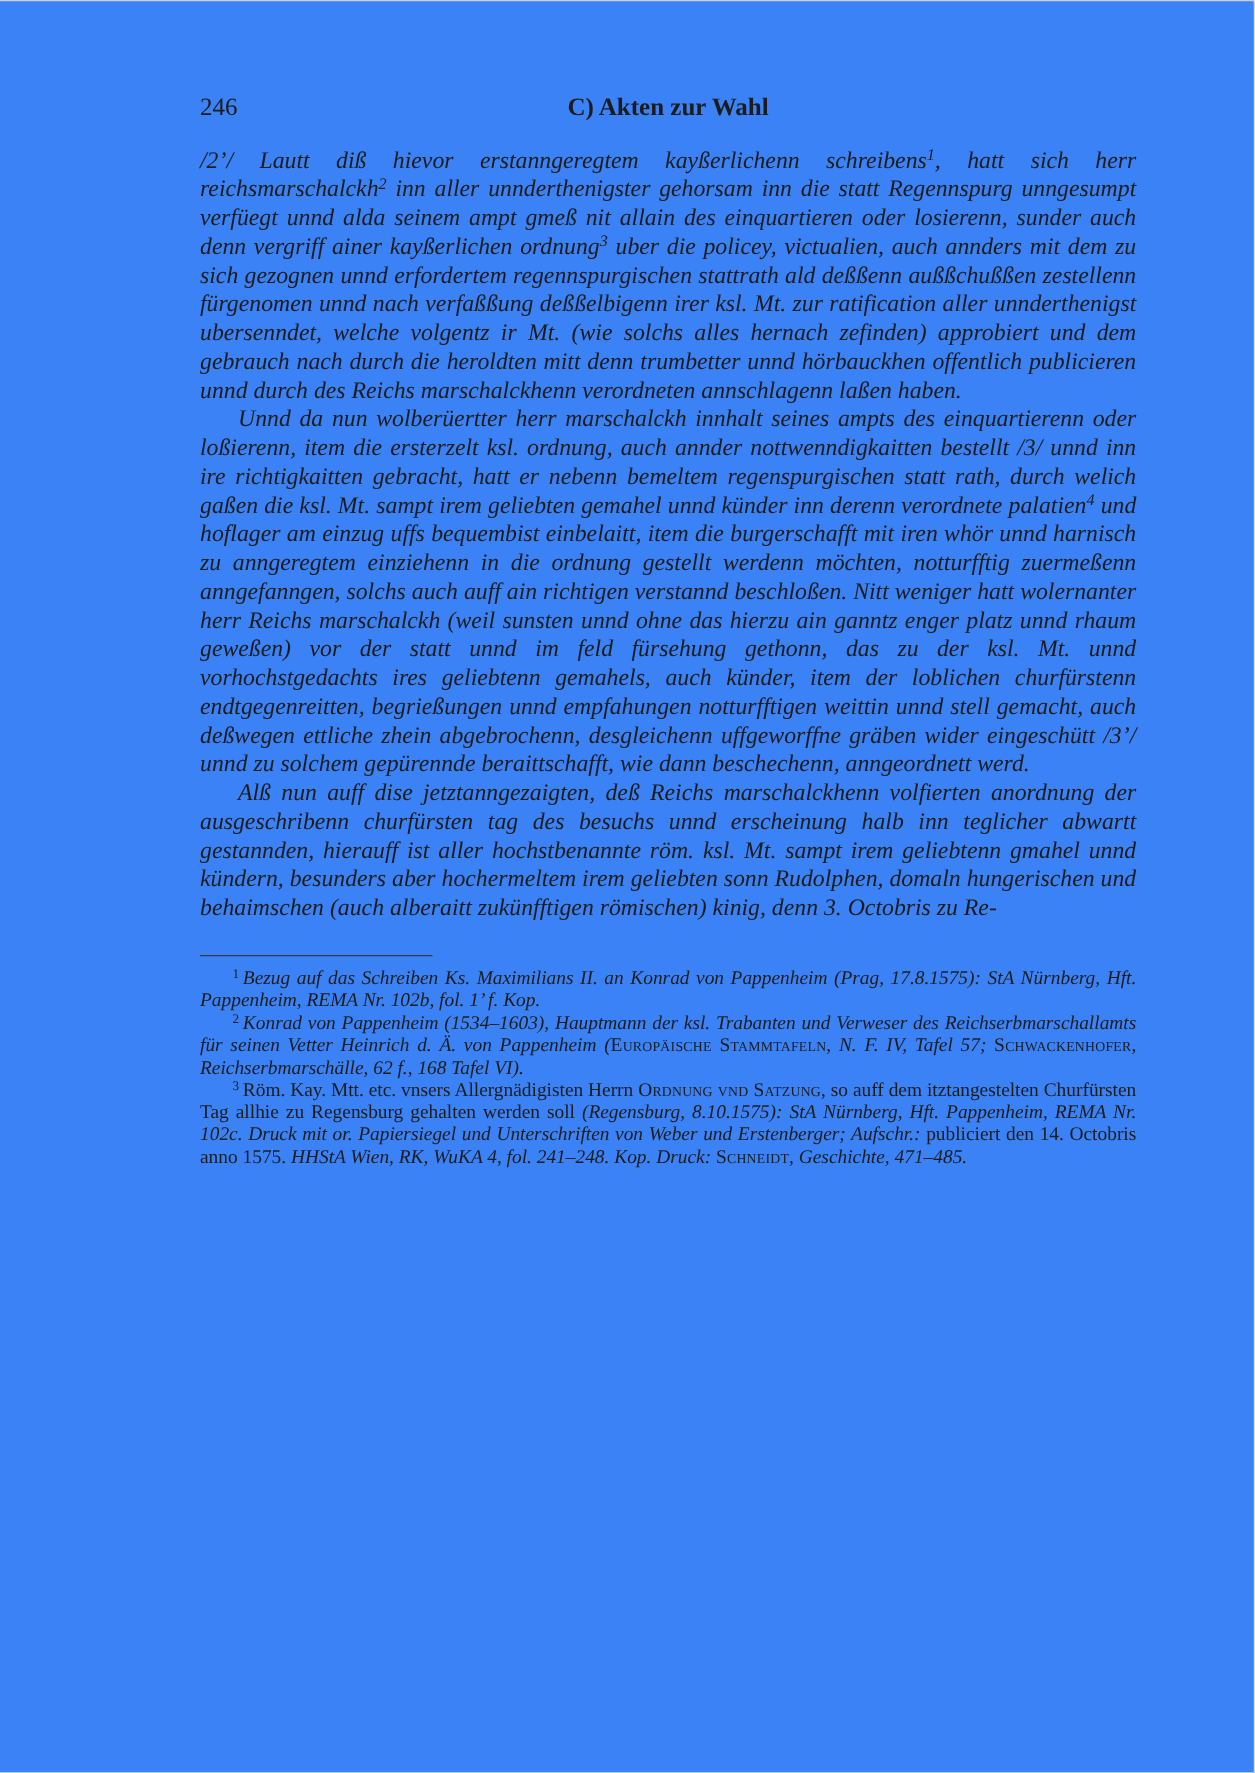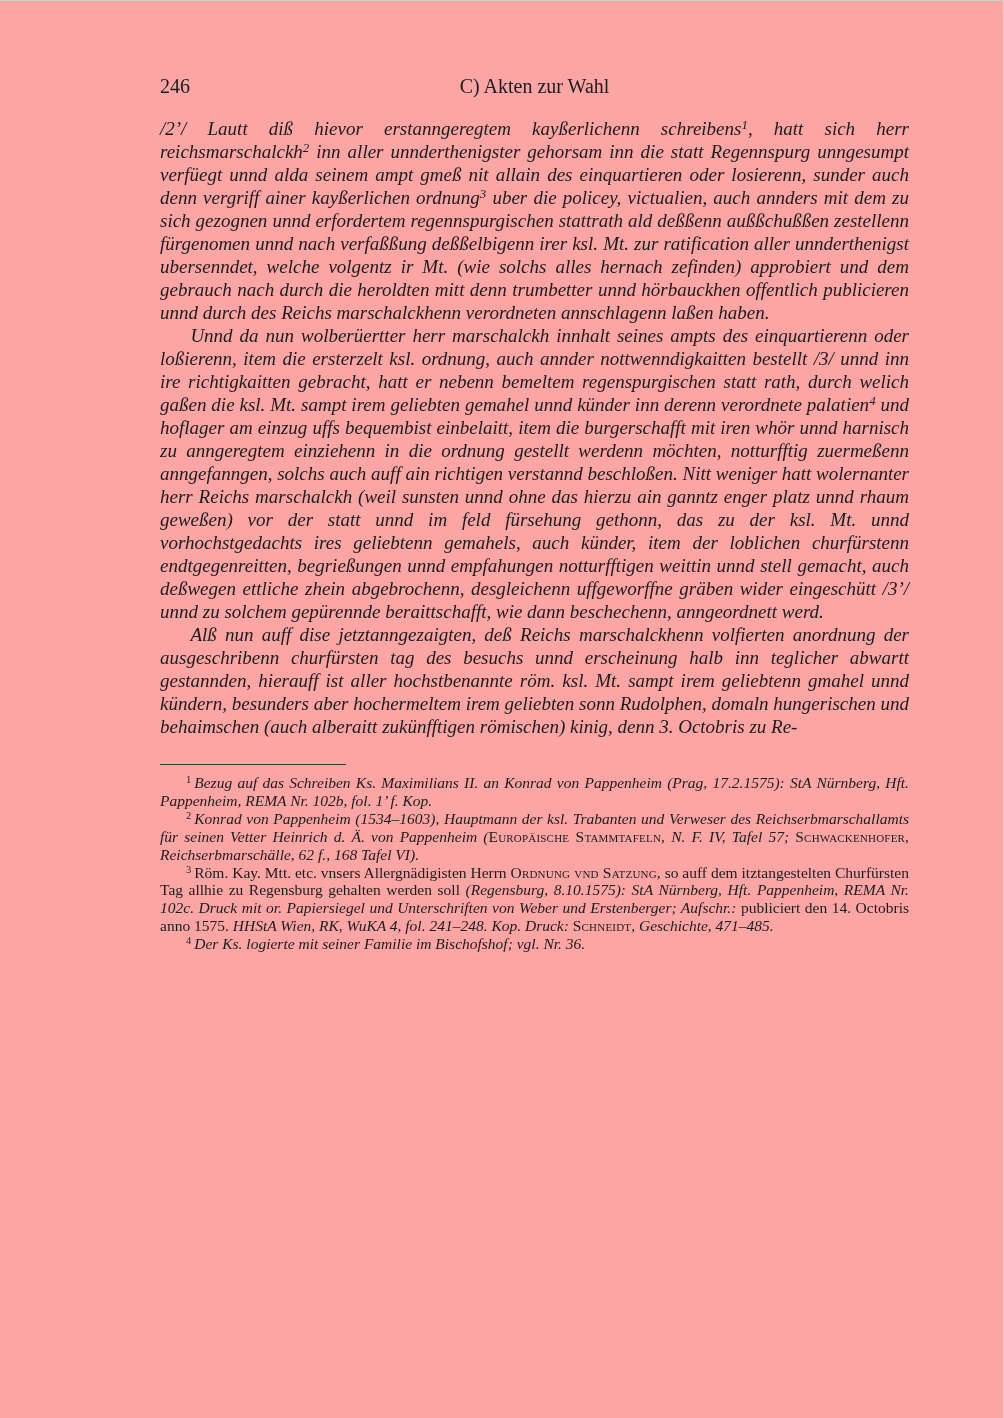--- a/index.html
+++ b/index.html
@@ -5,21 +5,21 @@
   html, body {
     margin: 0;
     padding: 0;
     background: #ffffff;
   }
   .page {
     position: relative;
     width: 1004px;
     height: 1418px;
     box-sizing: border-box;
-    background: #fca5a5;
+    background: #3b82f6;
     border-top: 1px solid #cfcfcf;
     border-right: 1px solid #d6d6d6;
     padding: 74px 94px 0 160px;
     font-family: "Liberation Serif", "DejaVu Serif", serif;
     color: #1c1c1c;
     overflow: hidden;
   }
   .page-header {
     position: relative;
     height: 26px;
@@ -30,20 +30,21 @@
     position: absolute;
     left: 0;
     top: 0;
   }
   .running-title {
     position: absolute;
     left: 0;
     right: 0;
     top: 0;
     text-align: center;
+    font-weight: bold;
   }
   .body-block {
     width: 100%;
     font-style: italic;
   }
   p.body-par {
     margin: 0;
     font-size: 19px;
     line-height: 23px;
     text-align: justify;
@@ -92,20 +93,19 @@
 
   <div class="body-block" id="paragraphs">
       <p class="body-par"><span>/2’/ Lautt diß hievor erstanngeregtem kayßerlichenn schreibens</span><sup>1</sup><span>, hatt sich herr reichsmarschalckh</span><sup>2</sup><span> inn aller unnderthenigster gehorsam inn die statt Regennspurg unngesumpt verfüegt unnd alda seinem ampt gmeß nit allain des einquartieren oder losierenn, sunder auch denn vergriff ainer kayßerlichen ordnung</span><sup>3</sup><span> uber die policey, victualien, auch annders mit dem zu sich gezognen unnd erfordertem regennspurgischen stattrath ald deßßenn außßchußßen zestellenn fürgenomen unnd nach verfaßßung deßßelbigenn irer ksl. Mt. zur ratification aller unnderthenigst ubersenndet, welche volgentz ir Mt. (wie solchs alles hernach zefinden) approbiert und dem gebrauch nach durch die heroldten mitt denn trumbetter unnd hörbauckhen offentlich publicieren unnd durch des Reichs marschalckhenn verordneten annschlagenn laßen haben.</span></p>
       <p class="body-par indent"><span>Unnd da nun wolberüertter herr marschalckh innhalt seines ampts des einquartierenn oder loßierenn, item die ersterzelt ksl. ordnung, auch annder nottwenndigkaitten bestellt /3/ unnd inn ire richtigkaitten gebracht, hatt er nebenn bemeltem regenspurgischen statt rath, durch welich gaßen die ksl. Mt. sampt irem geliebten gemahel unnd künder inn derenn verordnete palatien</span><sup>4</sup><span> und hoflager am einzug uffs bequembist einbelaitt, item die burgerschafft mit iren whör unnd harnisch zu anngeregtem einziehenn in die ordnung gestellt werdenn möchten, notturfftig zuermeßenn anngefanngen, solchs auch auff ain richtigen verstannd beschloßen. Nitt weniger hatt wolernanter herr Reichs marschalckh (weil sunsten unnd ohne das hierzu ain ganntz enger platz unnd rhaum geweßen) vor der statt unnd im feld fürsehung gethonn, das zu der ksl. Mt. unnd vorhochstgedachts ires geliebtenn gemahels, auch künder, item der loblichen churfürstenn endtgegenreitten, begrießungen unnd empfahungen notturfftigen weittin unnd stell gemacht, auch deßwegen ettliche zhein abgebrochenn, desgleichenn uffgeworffne gräben wider eingeschütt /3’/ unnd zu solchem gepürennde beraittschafft, wie dann beschechenn, anngeordnett werd.</span></p>
       <p class="body-par indent"><span>Alß nun auff dise jetztanngezaigten, deß Reichs marschalckhenn volfierten anordnung der ausgeschribenn churfürsten tag des besuchs unnd erscheinung halb inn teglicher abwartt gestannden, hierauff ist aller hochstbenannte röm. ksl. Mt. sampt irem geliebtenn gmahel unnd kündern, besunders aber hochermeltem irem geliebten sonn Rudolphen, domaln hungerischen und behaimschen (auch alberaitt zukünfftigen römischen) kinig, denn 3. Octobris zu Re-</span></p>
     </div>
 
   <div class="footnotes-section">
     <div class="fn-rule"></div>
     <div id="footnotes">
-        <p class="footnote"><sup class="fn-marker">1</sup><span class="i">Bezug auf das Schreiben Ks. Maximilians II. an Konrad von Pappenheim (Prag, 17.2.1575): StA Nürnberg, Hft. Pappenheim, REMA Nr. 102b, fol. 1’ f. Kop.</span></p>
+        <p class="footnote"><sup class="fn-marker">1</sup><span class="i">Bezug auf das Schreiben Ks. Maximilians II. an Konrad von Pappenheim (Prag, 17.8.1575): StA Nürnberg, Hft. Pappenheim, REMA Nr. 102b, fol. 1’ f. Kop.</span></p>
         <p class="footnote"><sup class="fn-marker">2</sup><span class="i">Konrad von Pappenheim (1534–1603), Hauptmann der ksl. Trabanten und Verweser des Reichserbmarschallamts für seinen Vetter Heinrich d. Ä. von Pappenheim (</span><span class="sc">Europäische Stammtafeln</span><span class="i">, N. F. IV, Tafel 57; </span><span class="sc">Schwackenhofer</span><span class="i">, Reichserbmarschälle, 62 f., 168 Tafel VI).</span></p>
         <p class="footnote"><sup class="fn-marker">3</sup><span>Röm. Kay. Mtt. etc. vnsers Allergnädigisten Herrn </span><span class="sc">Ordnung vnd Satzung</span><span>, so auff dem itztangestelten Churfürsten Tag allhie zu Regensburg gehalten werden soll </span><span class="i">(Regensburg, 8.10.1575): StA Nürnberg, Hft. Pappenheim, REMA Nr. 102c. Druck mit or. Papiersiegel und Unterschriften von Weber und Erstenberger; Aufschr.:</span><span> publiciert den 14. Octobris anno 1575. </span><span class="i">HHStA Wien, RK, WuKA 4, fol. 241–248. Kop. Druck: </span><span class="sc">Schneidt</span><span class="i">, Geschichte, 471–485.</span></p>
-        <p class="footnote"><sup class="fn-marker">4</sup><span class="i">Der Ks. logierte mit seiner Familie im Bischofshof; vgl. Nr. 36.</span></p>
       </div>
   </div>
 
 </div>
 
 </body></html>

